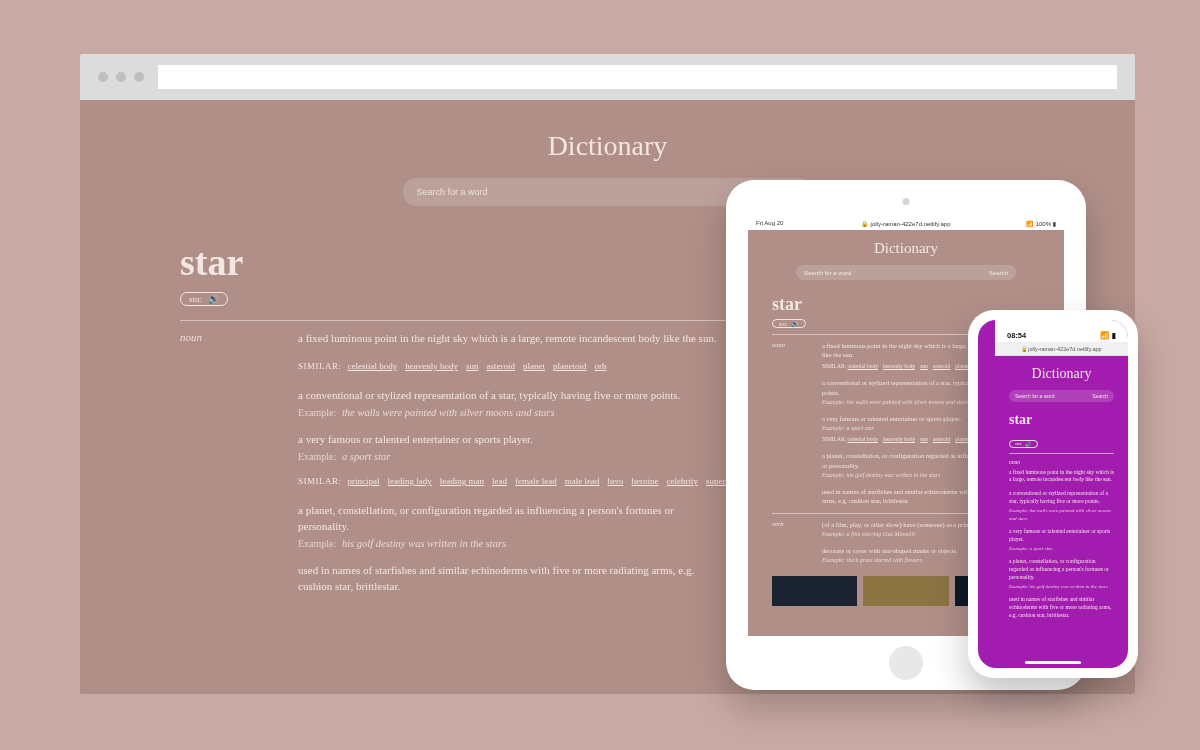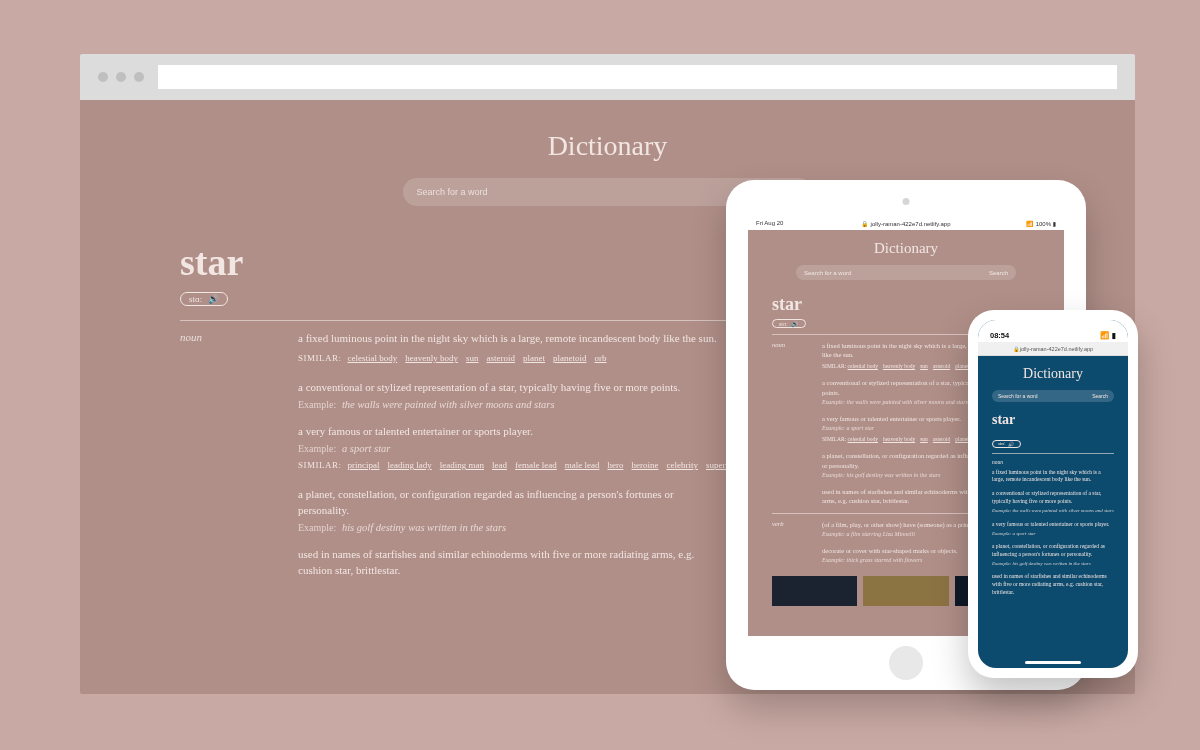--- a/index.html
+++ b/index.html
@@ -85,21 +85,21 @@
   .speaker { font-size: 9px; }
   .hr { border: none; border-top: 1px solid rgba(242,230,226,0.6); margin: 0 0 10px 0; }
 
   .defs { display: flex; gap: 80px; font-size: 11px; }
   .pos { font-style: italic; opacity: 0.9; width: 38px; flex: none; }
   .def-list { flex: 1; max-width: 420px; }
   .def-block { margin-bottom: 14px; }
   .def-text { line-height: 1.45; }
   .similar-row {
     font-size: 9px;
-    margin-top: 4px;
+    margin-top: 12px;
     line-height: 1.7;
   }
   .similar-row .lbl { letter-spacing: 0.5px; margin-right: 6px; }
   .similar-row .tag { text-decoration: underline; margin-right: 8px; white-space: nowrap; }
   .example { font-style: italic; opacity: 0.85; font-size: 10.5px; margin-top: 3px; }
   .example .lbl { font-style: normal; opacity: 0.9; margin-right: 3px; font-size: 10px;}
 
   
   .tablet {
     position: absolute;
@@ -148,21 +148,21 @@
     width: 170px;
     height: 368px;
     background: #ffffff;
     border-radius: 26px;
     box-shadow: 0 18px 36px rgba(0,0,0,0.24);
     overflow: hidden;
   }
   .notch { position:absolute; top:0; left:50%; transform:translateX(-50%); width:70px; height:18px; background:#fff; border-radius:0 0 12px 12px; z-index:5; }
   .phone-screen {
     position:absolute; left:10px; right:10px; top:10px; bottom:10px;
-    background:#0c4a6e; color:#f2e6e2; overflow:hidden; border-radius:18px;
+    background:#a21caf; color:#f2e6e2; overflow:hidden; border-radius:18px;padding-left:17px;
   }
   .p-status { height:22px; background:#fff; color:#111; font-size:7.5px; display:flex; justify-content:space-between; align-items:flex-end; padding:0 12px 2px 12px; font-family:Arial,sans-serif; font-weight:600;}
   .p-url { height:14px; background:#f0f0f0; color:#555; font-size:5.5px; display:flex; align-items:center; justify-content:center; font-family:Arial,sans-serif; border-bottom:1px solid #ddd;}
   .p-body { padding: 10px 14px 0 14px; }
   .p-title { text-align:center; font-size:14px; margin-bottom:8px; }
   .p-search { background:rgba(255,255,255,0.16); border-radius:8px; height:12px; display:flex; align-items:center; padding:0 6px; font-size:5px; margin-bottom:10px; font-family:Arial,sans-serif;}
   .p-search .ph { flex:1; }
   .p-word { font-size:14px; font-weight:bold; margin-bottom:3px;}
   .p-pill { border:1px solid #f2e6e2; border-radius:6px; padding:0 5px; font-size:5px; display:inline-flex; gap:3px; align-items:center; margin-bottom:5px;}
   .p-hr { border:none; border-top:1px solid rgba(242,230,226,0.6); margin:0 0 5px 0; }

